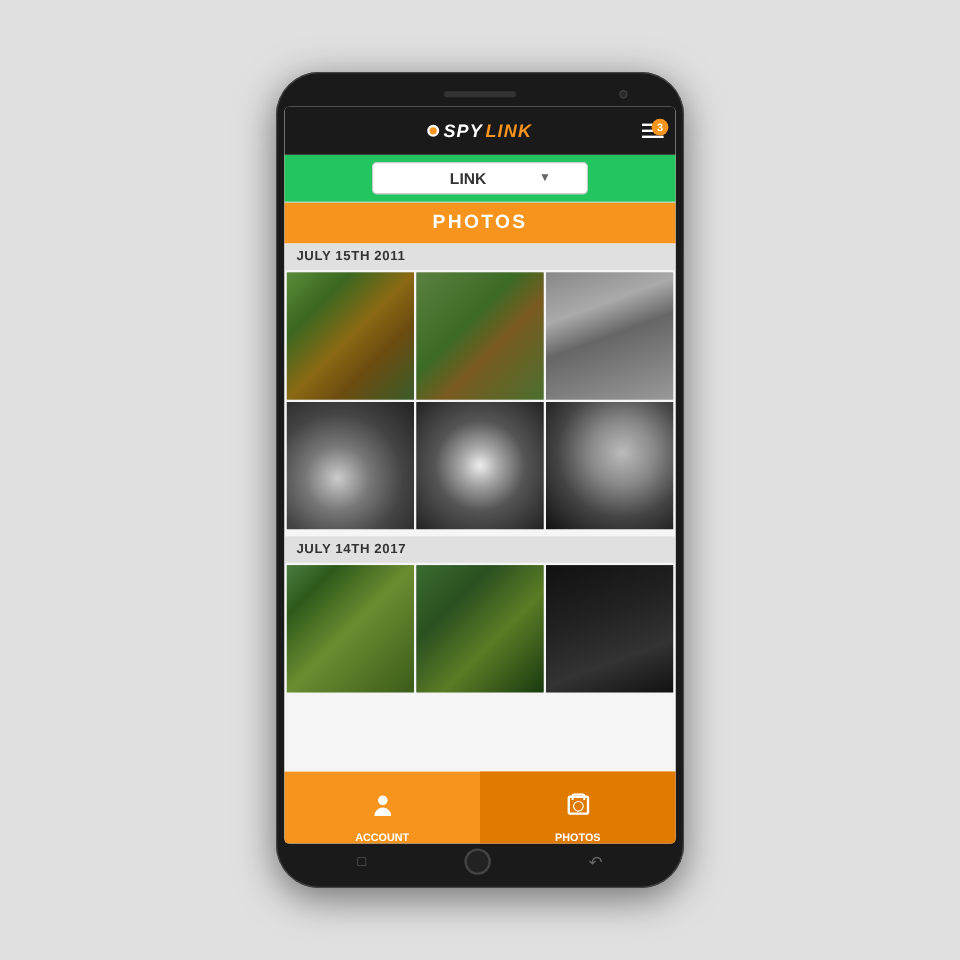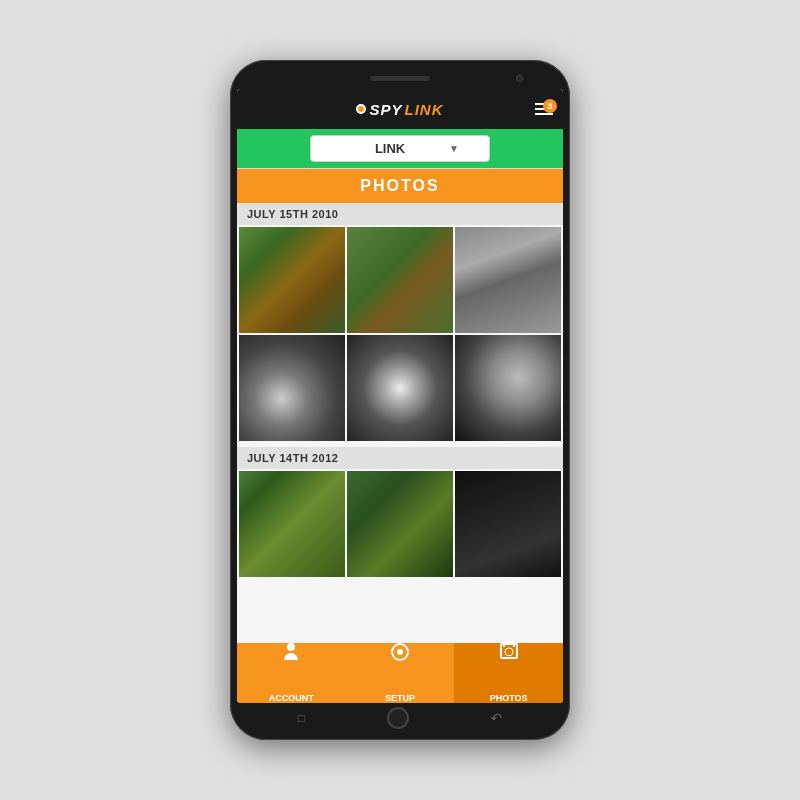--- a/index.html
+++ b/index.html
@@ -230,21 +230,21 @@
       background: #f7941d;
       display: flex;
       height: 60px;
     }
 
     .nav-item {
       flex: 1;
       display: flex;
       flex-direction: column;
       align-items: center;
-      justify-content: space-between;
+      justify-content: flex-end;
       gap: 14px;
       cursor: pointer;
       color: white;
     }
 
     .nav-item.active {
       background: #e07b00;
     }
 
     .nav-label {
@@ -402,21 +402,21 @@
       </div>
     </div>
 
     <div class="photos-header">
       <span>PHOTOS</span>
     </div>
 
     <div class="content-area">
 
       <div class="date-section">
-        <div class="date-label">JULY 15TH 2010</div>
+        <div class="date-label">JULY 15TH 2011</div>
         <div class="photo-grid">
           <div class="photo-thumb photo-1" style="background:linear-gradient(135deg,#5a8c3a 0%,#3a6820 25%,#8b6914 50%,#6b4c10 70%,#3a5c2a 100%);min-height:70px;">
 
             <svg width="100%" height="100%" viewBox="0 0 100 100" preserveAspectRatio="none" style="position:absolute;opacity:0.4;">
               <ellipse cx="45" cy="65" rx="22" ry="14" fill="#8B4513"></ellipse>
               <ellipse cx="55" cy="50" rx="10" ry="8" fill="#8B4513"></ellipse>
               <line x1="48" y1="42" x2="44" y2="30" stroke="#8B4513" stroke-width="3"></line>
               <line x1="58" y1="42" x2="62" y2="30" stroke="#8B4513" stroke-width="3"></line>
             </svg>
           </div>
@@ -443,21 +443,21 @@
               <ellipse cx="55" cy="48" rx="11" ry="9" fill="#ddd"></ellipse>
               <line x1="48" y1="40" x2="44" y2="25" stroke="#ddd" stroke-width="3"></line>
               <line x1="60" y1="40" x2="65" y2="25" stroke="#ddd" stroke-width="3"></line>
             </svg>
           </div>
           <div class="photo-thumb photo-6" style="background:radial-gradient(circle at 60% 40%,#bbb 0%,#888 30%,#444 60%,#111 100%);min-height:70px;"></div>
         </div>
       </div>
 
       <div class="date-section">
-        <div class="date-label">JULY 14TH 2012</div>
+        <div class="date-label">JULY 14TH 2017</div>
         <div class="photo-grid">
           <div class="photo-thumb photo-7" style="background:linear-gradient(135deg,#4a7c3f 0%,#2d5a1b 20%,#6b8c30 50%,#3a5c1a 100%);min-height:70px;">
             <svg width="100%" height="100%" viewBox="0 0 100 100" preserveAspectRatio="none" style="position:absolute;opacity:0.4;">
               <ellipse cx="40" cy="70" rx="22" ry="12" fill="#8B4513"></ellipse>
               <ellipse cx="48" cy="56" rx="9" ry="7" fill="#8B4513"></ellipse>
             </svg>
           </div>
           <div class="photo-thumb photo-8" style="background:linear-gradient(135deg,#3a6b30 0%,#2a5020 30%,#5a7c25 60%,#1a3a10 100%);min-height:70px;">
             <svg width="100%" height="100%" viewBox="0 0 100 100" preserveAspectRatio="none" style="position:absolute;opacity:0.35;">
               <ellipse cx="55" cy="68" rx="20" ry="11" fill="#333"></ellipse>
@@ -476,24 +476,20 @@
     </div>
 
     <div class="bottom-nav">
 
       <div class="nav-item">
         <div class="icon-account"></div>
         <span class="nav-label">Account</span>
       </div>
 
 
-      <div class="nav-item">
-        <div class="icon-setup"></div>
-        <span class="nav-label">Setup</span>
-      </div>
 
       <div class="nav-item active">
         <div class="icon-photos"></div>
         <span class="nav-label">Photos</span>
       </div>
 
     </div>
   </div>
 
   <div class="phone-bottom-bar">

